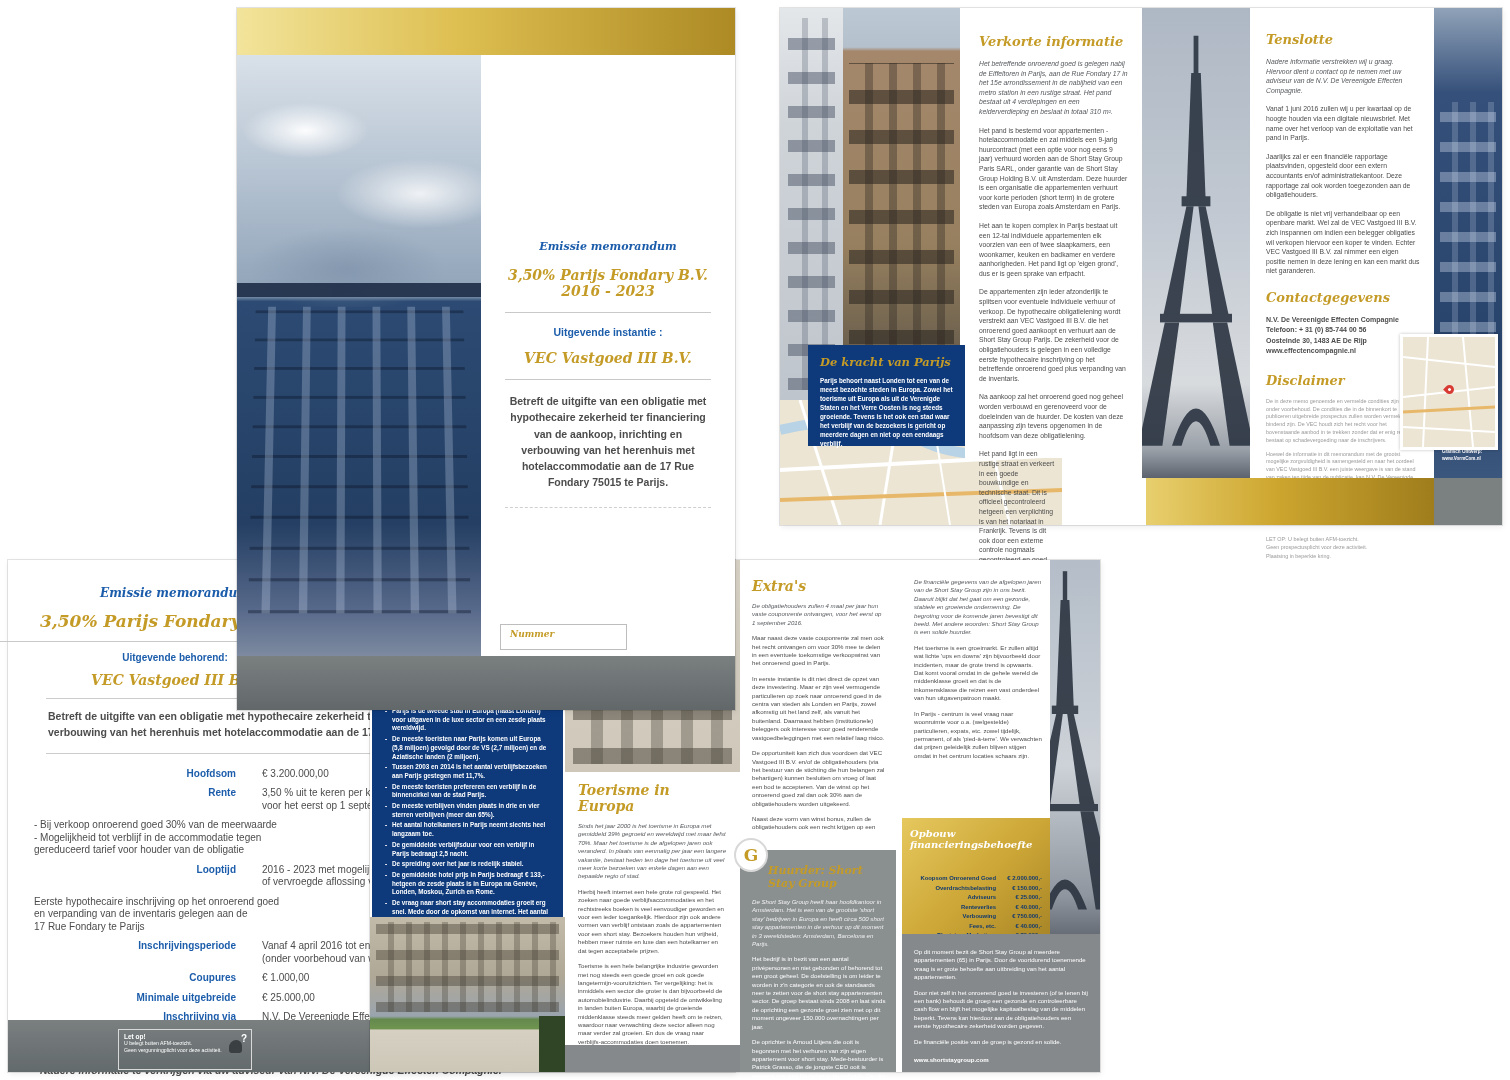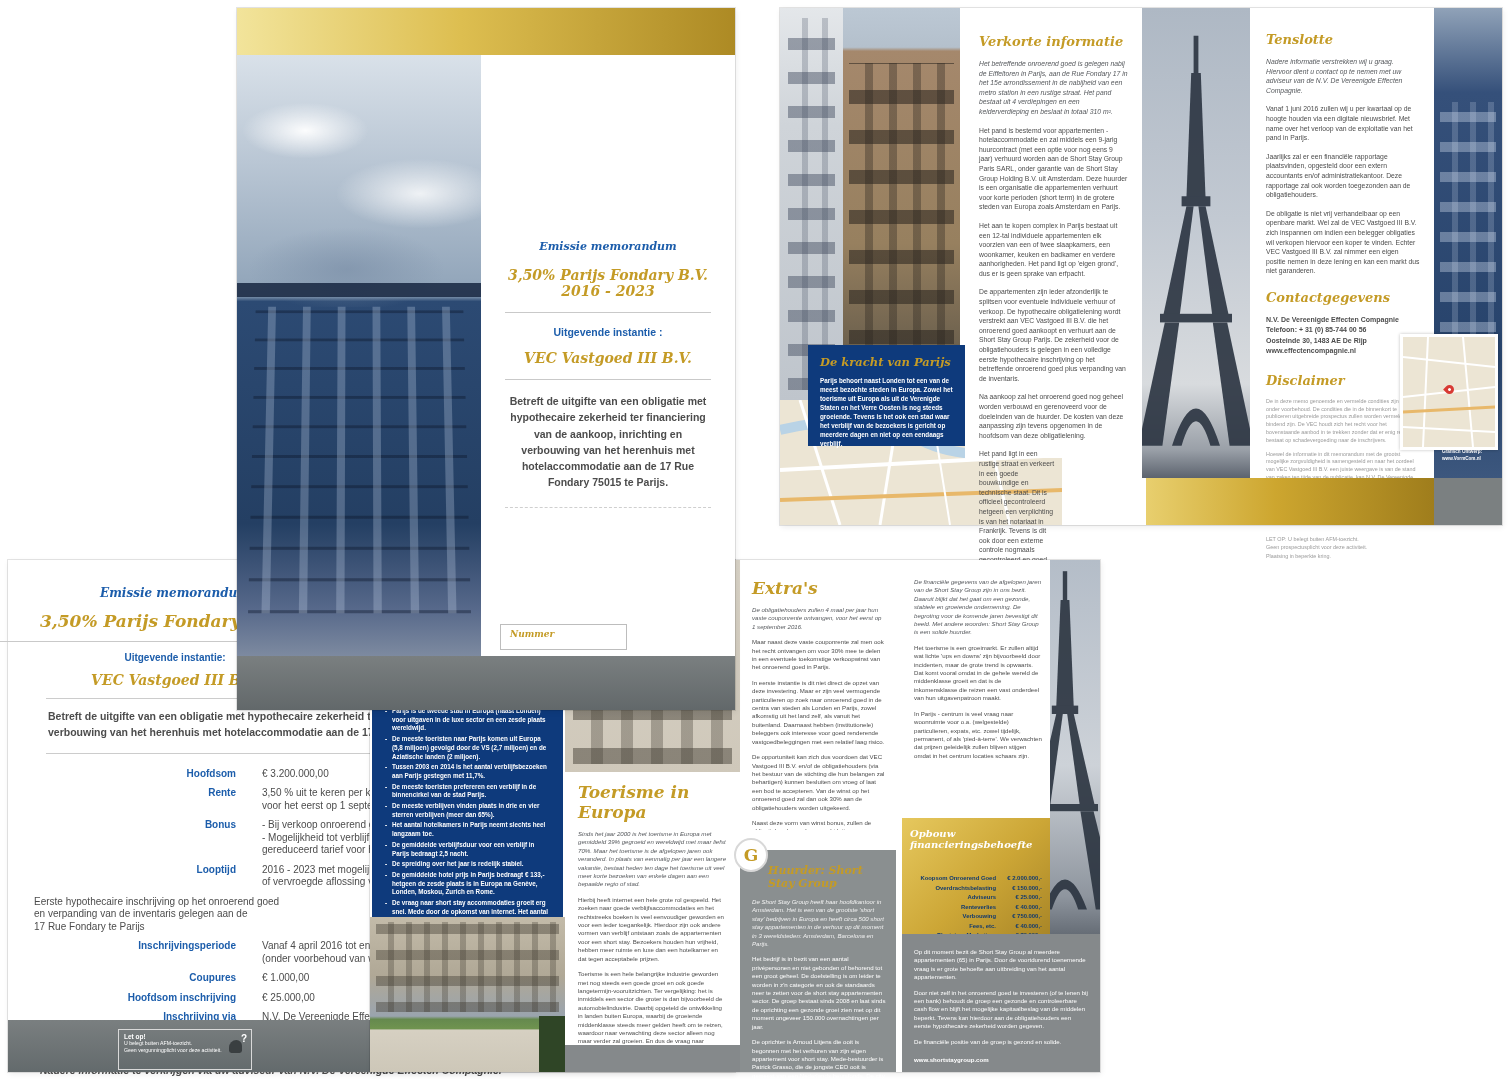--- a/index.html
+++ b/index.html
@@ -124,21 +124,21 @@
     background:repeating-linear-gradient(0deg,rgba(60,55,45,.4) 0 10px,transparent 10px 26px),
                repeating-linear-gradient(90deg,transparent 0 12px,rgba(60,55,45,.3) 12px 18px);}
   .i-colA-photo .hedge{position:absolute;right:0;top:64%;bottom:0;width:26px;background:#2f4526;}
   .i-colB{position:absolute;left:195px;top:0;width:175px;height:512px;background:#fff;overflow:hidden;}
   .i-colB-photo{position:absolute;left:0;top:0;width:175px;height:212px;overflow:hidden;
     background:linear-gradient(180deg,#d8d2c6 0%,#cfc8ba 100%);}
   .i-colB-photo .w{position:absolute;left:8px;right:8px;top:10px;bottom:8px;
     background:repeating-linear-gradient(0deg,rgba(70,65,55,.5) 0 16px,transparent 16px 44px),
                repeating-linear-gradient(90deg,transparent 0 18px,rgba(70,65,55,.35) 18px 30px);}
   .i-colB-text{position:absolute;left:0;top:212px;right:0;bottom:27px;padding:10px 12px 0 13px;overflow:hidden;}
-  .i-h{font-size:17px;margin:0 0 8px 0;}
+  .i-h{font-size:14px;margin:0 0 8px 0;}
   .i-p{font-size:6.1px;line-height:8.4px;color:#4c4c4c;margin:0 0 7px 0;}
   .i-intro{font-style:italic;color:#55585c;}
   .i-grayband{position:absolute;left:0;right:0;bottom:0;height:27px;background:#85898b;}
   .i-colC{position:absolute;left:370px;top:0;width:156px;height:512px;background:#fff;}
   .i-colC-text{padding:18px 10px 0 12px;overflow:hidden;height:270px;box-sizing:border-box;}
   .huurder-box{position:absolute;left:0;top:290px;width:156px;bottom:0;background:#8a8f90;
     padding:14px 10px 0 12px;box-sizing:border-box;}
   .huurder-box h3{margin:0 0 8px 16px;font-size:11px;line-height:13px;}
   .huurder-box .i-p{color:#fff;}
   .huurder-box .i-intro{color:#f2f2f2;}
@@ -163,41 +163,40 @@
   .i-eiffel svg{position:absolute;left:-40px;bottom:10px;width:110px;height:360px;}
 </style>
 </head>
 <body>
 
 <div class="sheet" id="sheet-terms">
   <div class="terms-head">
     <div class="terms-kicker serif">Emissie memorandum</div>
     <div class="terms-title serif">3,50% Parijs Fondary B.V. 2016 - 2023</div>
     <div class="hr" style="margin:10px -60px;"></div>
-    <div class="terms-isslabel">Uitgevende instantie:</div>
+    <div class="terms-isslabel">Uitgevende behorend:</div>
     <div class="terms-issuer serif">VEC Vastgoed III B.V.</div>
   </div>
   <div class="terms-hr"></div>
   <div class="terms-desc">Betreft de uitgifte van een obligatie met hypothecaire zekerheid ter financiering van de aankoop, inrichting en verbouwing van het herenhuis met hotelaccommodatie aan de 17 Rue Fondary 75015 te Parijs.</div>
   <div class="terms-hr" style="margin-top:12px;"></div>
   <div class="terms-table">
 
       <div class="trow">
         <div class="lbl">Hoofdsom</div>
         <div class="val pre">€ 3.200.000,00</div>
       </div>
 
       <div class="trow">
         <div class="lbl">Rente</div>
         <div class="val pre">3,50 % uit te keren per kwartaal (3,625% op jaarbasis)
 voor het eerst op 1 september 2016 (behoudens wijzigingen)</div>
       </div>
 
       <div class="trow">
-        <div class="lbl">Bonus</div>
         <div class="val pre">- Bij verkoop onroerend goed 30% van de meerwaarde
 - Mogelijkheid tot verblijf in de accommodatie tegen
   gereduceerd tarief voor houder van de obligatie</div>
       </div>
 
       <div class="trow">
         <div class="lbl">Looptijd</div>
         <div class="val pre">2016 - 2023 met mogelijkheid van verlenging met
 of vervroegde aflossing van 2 jaar</div>
       </div>
@@ -213,21 +212,21 @@
         <div class="val pre">Vanaf 4 april 2016 tot en met 1 juni 2016
 (onder voorbehoud van wijzigingen)</div>
       </div>
 
       <div class="trow">
         <div class="lbl">Coupures</div>
         <div class="val pre">€ 1.000,00</div>
       </div>
 
       <div class="trow">
-        <div class="lbl">Hoofdsom inschrijving</div>
+        <div class="lbl">Minimale uitgebreide</div>
         <div class="val pre">€ 25.000,00</div>
       </div>
 
       <div class="trow">
         <div class="lbl">Inschrijving via</div>
         <div class="val pre">N.V. De Vereenigde Effecten Compagnie</div>
       </div>
 
       <div class="trow">
         <div class="lbl">Toewijzing</div>

